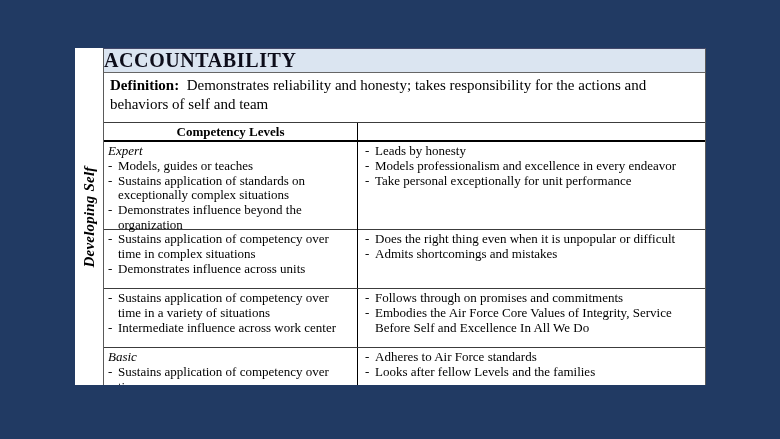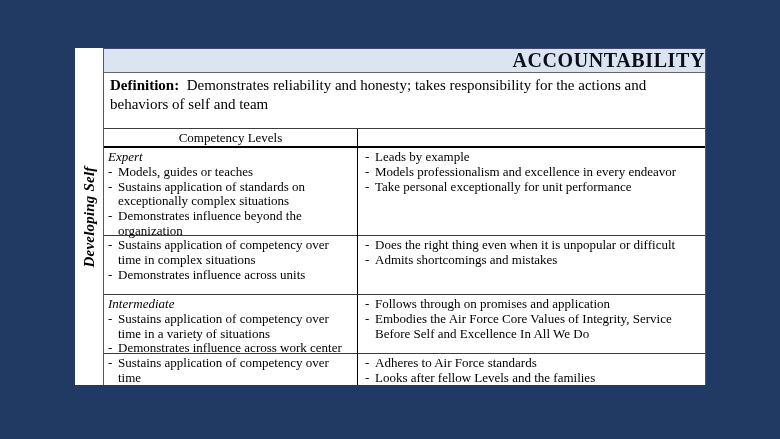--- a/index.html
+++ b/index.html
@@ -35,40 +35,40 @@
     border-left:1px solid #5a5a5a;
     border-top:1px solid #44496b;
     border-right:1px solid #5a5a5a;
     box-sizing:border-box;
     background:#fff;
   }
   .title-row {
     height:24px; box-sizing:border-box;
     background:#DBE5F1;
     border-bottom:1px solid #666;
-    display:flex; align-items:center; justify-content:flex-end;
+    display:flex; align-items:center; justify-content:flex-start;
     font-size:20px; font-weight:bold; letter-spacing:0.6px;
     color:#0d0d1a;
   }
   .def-row {
-    height:56px; box-sizing:border-box;
+    height:50px; box-sizing:border-box;
     border-bottom:1px solid #3c3c3c;
     padding:3px 8px 0 6px;
     font-size:15px; line-height:19px;
   }
   .def-row b { font-weight:bold; }
   .grid-row {
     display:grid;
     grid-template-columns:254px 1fr;
     box-sizing:border-box;
   }
   .hdr-row {
     height:19px;
     border-bottom:2px solid #000;
-    font-size:13px; font-weight:normal;
+    font-size:13px; font-weight:bold;
   }
   .hdr-cell {
     display:flex; align-items:center; justify-content:center;
     box-sizing:border-box;
   }
   .hdr-cell.left { border-right:1px solid #000; }
   .level-row { border-bottom:1px solid #3c3c3c; }
   .level-row.last { border-bottom:none; }
   .cell {
     box-sizing:border-box;
@@ -121,21 +121,21 @@
               <span class="tx">Sustains application of standards on exceptionally complex situations</span>
             </div>
           <div class="li">
               <span class="mk">-</span>
               <span class="tx">Demonstrates influence beyond the organization</span>
             </div>
         </div>
         <div class="cell right">
           <div class="li">
               <span class="mk">-</span>
-              <span class="tx">Leads by example</span>
+              <span class="tx">Leads by honesty</span>
             </div>
           <div class="li">
               <span class="mk">-</span>
               <span class="tx">Models professionalism and excellence in every endeavor</span>
             </div>
           <div class="li">
               <span class="mk">-</span>
               <span class="tx">Take personal exceptionally for unit performance</span>
             </div>
         </div>
@@ -159,44 +159,44 @@
             </div>
           <div class="li">
               <span class="mk">-</span>
               <span class="tx">Admits shortcomings and mistakes</span>
             </div>
         </div>
       </div>
 
       <div class="grid-row level-row h59">
         <div class="cell left">
-          <div class="level-name">Intermediate</div>
           <div class="li">
               <span class="mk">-</span>
               <span class="tx">Sustains application of competency over time in a variety of situations</span>
             </div>
           <div class="li">
               <span class="mk">-</span>
-              <span class="tx">Demonstrates influence across work center</span>
-            </div>
-        </div>
-        <div class="cell right">
-          <div class="li">
-              <span class="mk">-</span>
-              <span class="tx">Follows through on promises and application</span>
+              <span class="tx">Intermediate influence across work center</span>
+            </div>
+        </div>
+        <div class="cell right">
+          <div class="li">
+              <span class="mk">-</span>
+              <span class="tx">Follows through on promises and commitments</span>
             </div>
           <div class="li">
               <span class="mk">-</span>
               <span class="tx">Embodies the Air Force Core Values of Integrity, Service Before Self and Excellence In All We Do</span>
             </div>
         </div>
       </div>
 
       <div class="grid-row level-row last">
         <div class="cell left">
+          <div class="level-name">Basic</div>
           <div class="li">
               <span class="mk">-</span>
               <span class="tx">Sustains application of competency over time</span>
             </div>
 
         </div>
         <div class="cell right">
           <div class="li">
               <span class="mk">-</span>
               <span class="tx">Adheres to Air Force standards</span>

